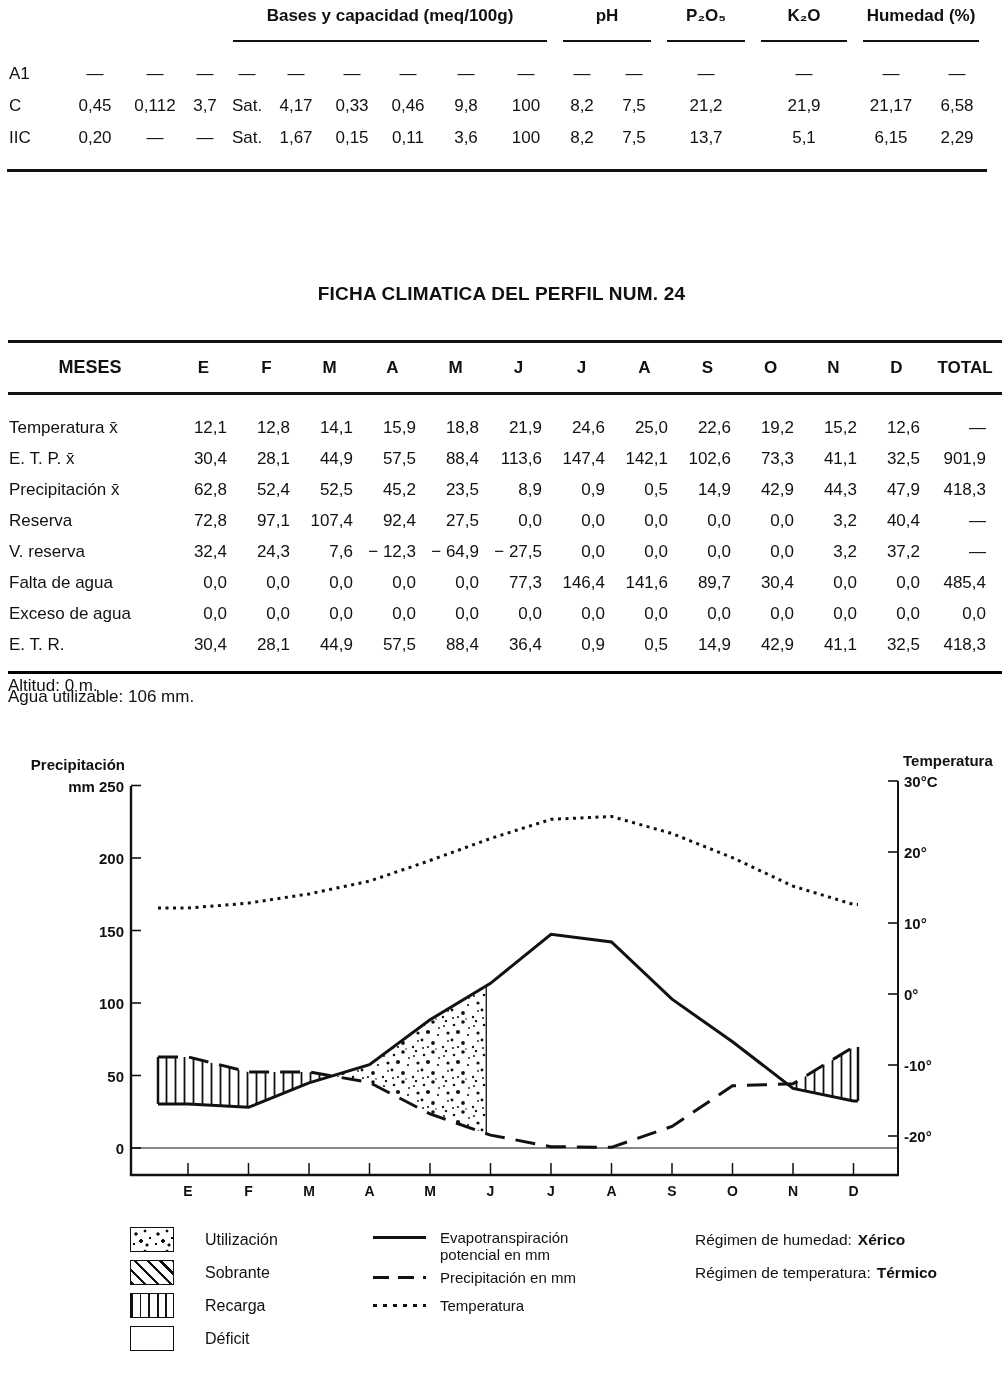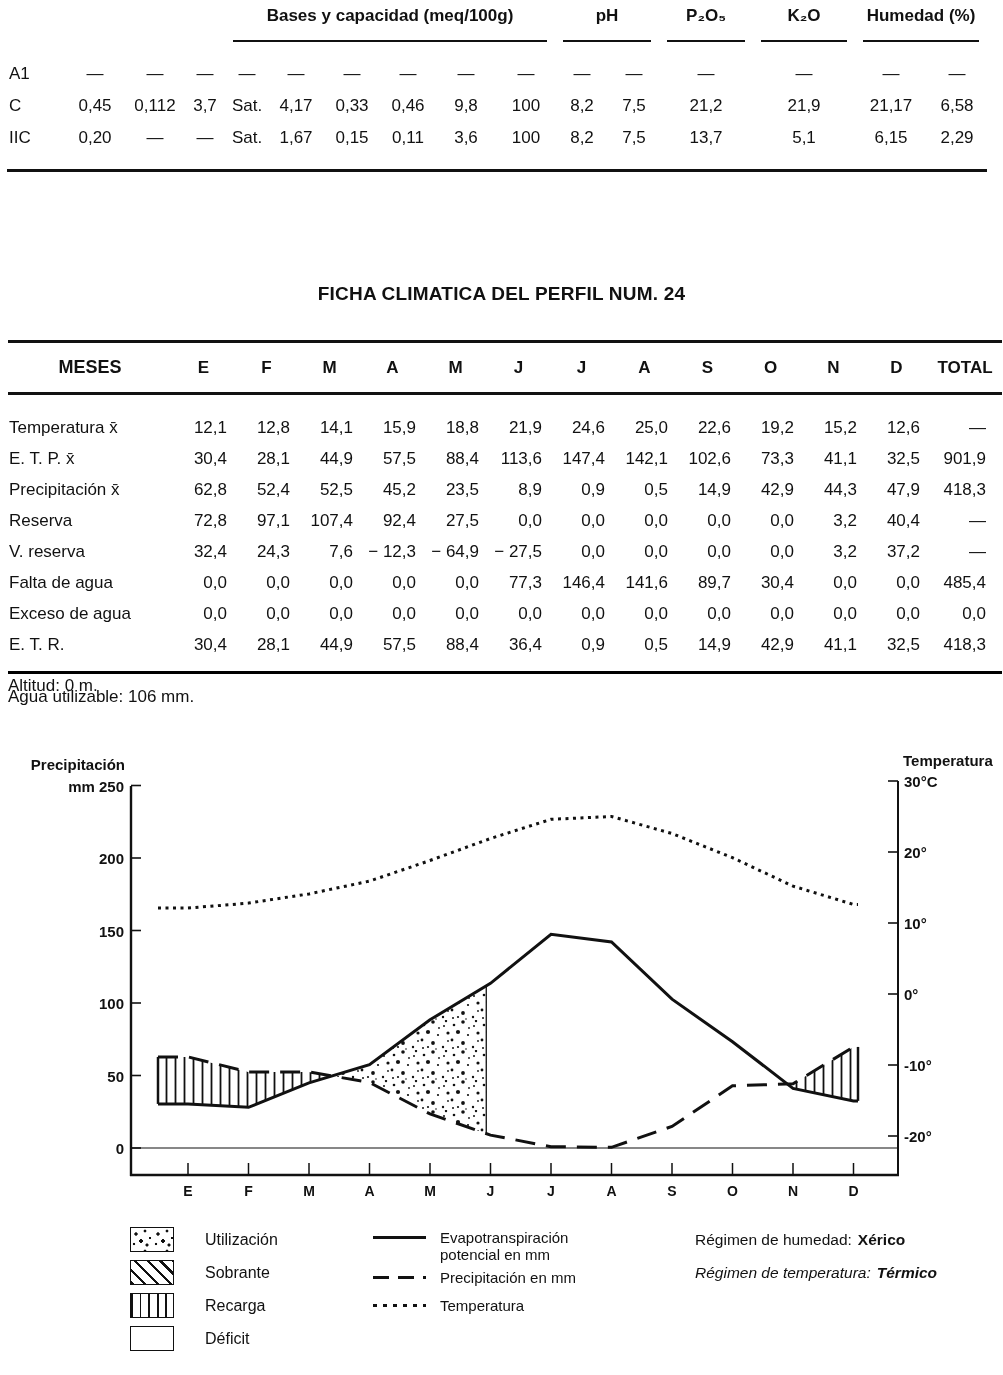--- a/index.html
+++ b/index.html
@@ -51,21 +51,21 @@
   .sw-vert{background-image:repeating-linear-gradient(90deg,#111 0 1.8px,transparent 1.8px 8.6px);}
   .leg-label{margin-left:31px;font-size:16px;}
   .lnrow{position:absolute;left:373px;display:flex;align-items:flex-start;}
   .lnsample{width:53px;height:3px;margin-top:7px;flex:0 0 auto;}
   .ln-solid{background:#111;}
   .ln-dashed{background:repeating-linear-gradient(90deg,#111 0 16px,transparent 16px 25px);}
   .ln-dotted{background:repeating-linear-gradient(90deg,#111 0 4px,transparent 4px 10px);}
   .lnlabel{margin-left:14px;font-size:15px;line-height:17px;}
   .regime{position:absolute;left:695px;font-size:15.5px;}
   .regime b{font-weight:700;margin-left:6px;}
-  .rg1{top:1231px;} .rg2{top:1264px;font-style:italic;}
+  .rg1{top:1231px;} .rg2{top:1264px;}
 </style>
 </head>
 <body>
 
 <table class="soil">
   <colgroup id="soil-cols">
       <col style="width: 58px;">
       <col style="width: 60px;">
       <col style="width: 60px;">
       <col style="width: 40px;">

